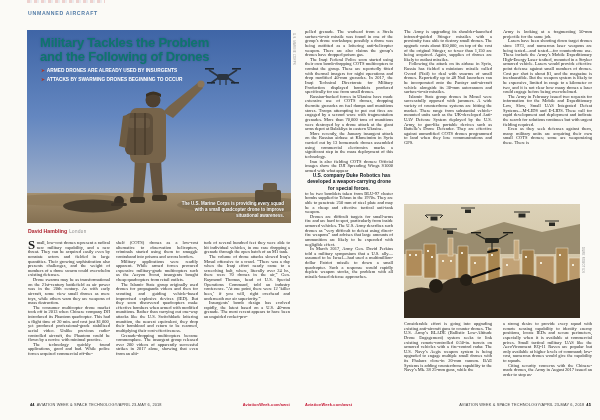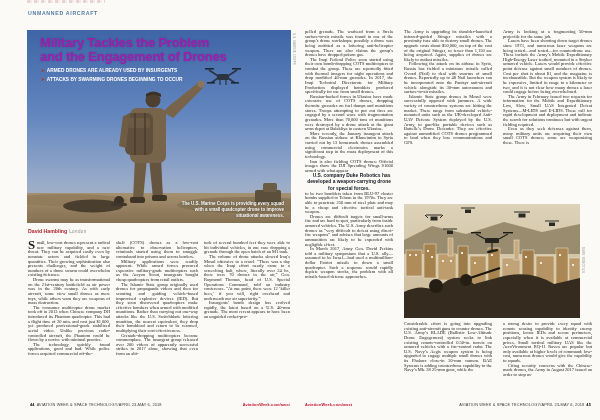--- a/index.html
+++ b/index.html
@@ -5,21 +5,21 @@
   html,body{margin:0;padding:0;background:#d9d9d9;}
   .sheet{position:relative;width:600px;height:420px;background:#fbfaf6;overflow:hidden;
          font-family:"Liberation Sans",sans-serif;color:#1b1b1b;}
   .crop-marks{position:absolute;left:27px;top:0;width:78px;height:3px;opacity:.5;
     background:repeating-linear-gradient(90deg,rgba(190,70,70,.45) 0 3px,rgba(120,140,190,.25) 3px 5px,transparent 5px 7px);}
   .kicker{position:absolute;left:28px;top:10px;font-size:5.2px;font-weight:bold;
           letter-spacing:.7px;color:#527ba6;}
   
   .main-photo{position:absolute;left:27px;top:30px;width:264px;height:193px;overflow:hidden;}
   .main-photo svg{position:absolute;left:0;top:0;width:100%;height:100%;}
-  .headline{position:absolute;left:13px;top:6px;color:#a21caf;font-weight:bold;
+  .headline{position:absolute;left:13px;top:6px;color:#0f766e;font-weight:bold;
             font-size:13px;line-height:13.5px;letter-spacing:-.2px;text-shadow:0 0 2px rgba(20,40,80,.35);}
   .photo-bullets{position:absolute;left:14px;top:36px;}
   .bullet{font-size:4.8px;font-weight:bold;color:#fff;line-height:9px;white-space:nowrap;}
   .bullet .arrow{color:#a8382c;margin-right:2px;font-size:4.6px;}
   .photo-caption{position:absolute;right:7px;bottom:4px;width:112px;text-align:right;
                  color:#fff;font-weight:bold;font-size:4.5px;line-height:5.9px;text-shadow:0 0 1.5px rgba(0,0,0,.5);}
   .credit-vert{position:absolute;font-size:2.7px;color:#8d8d8d;letter-spacing:.3px;
                writing-mode:vertical-rl;line-height:3px;}
   #credit-main{left:292px;top:33px;}
   #credit-2{left:581px;top:247px;}
@@ -127,21 +127,21 @@
         <rect x="-18" y="-8" width="9" height="1.6" fill="#202a35"></rect>
         <rect x="9" y="-8" width="9" height="1.6" fill="#202a35"></rect>
         <rect x="-16" y="6" width="8" height="1.6" fill="#202a35"></rect>
         <rect x="8" y="6" width="8" height="1.6" fill="#202a35"></rect>
         <line x1="-3" y1="4" x2="-3" y2="9" stroke="#2b3440" stroke-width="1.2"></line>
         <line x1="3" y1="4" x2="3" y2="9" stroke="#2b3440" stroke-width="1.2"></line>
       </g>
     </svg>
     <div class="headline">
       <div>Military Tackles the Problem</div>
-      <div>and the Engagement of Drones</div>
+      <div>and the Following of Drones</div>
     </div>
     <div class="photo-bullets">
       <div class="bullet"><span class="arrow">➤</span><span>ARMED DRONES ARE ALREADY USED BY INSURGENTS</span></div>
       <div class="bullet"><span class="arrow">➤</span><span>ATTACKS BY SWARMING DRONES BEGINNING TO OCCUR</span></div>
     </div>
     <div class="photo-caption">The U.S. Marine Corps is providing every squad with a small quadcopter drone to improve situational awareness.</div>
   </div>
   <div class="credit-vert" id="credit-main">U.S. MARINE CORPS</div>
 
   <div class="byline">

